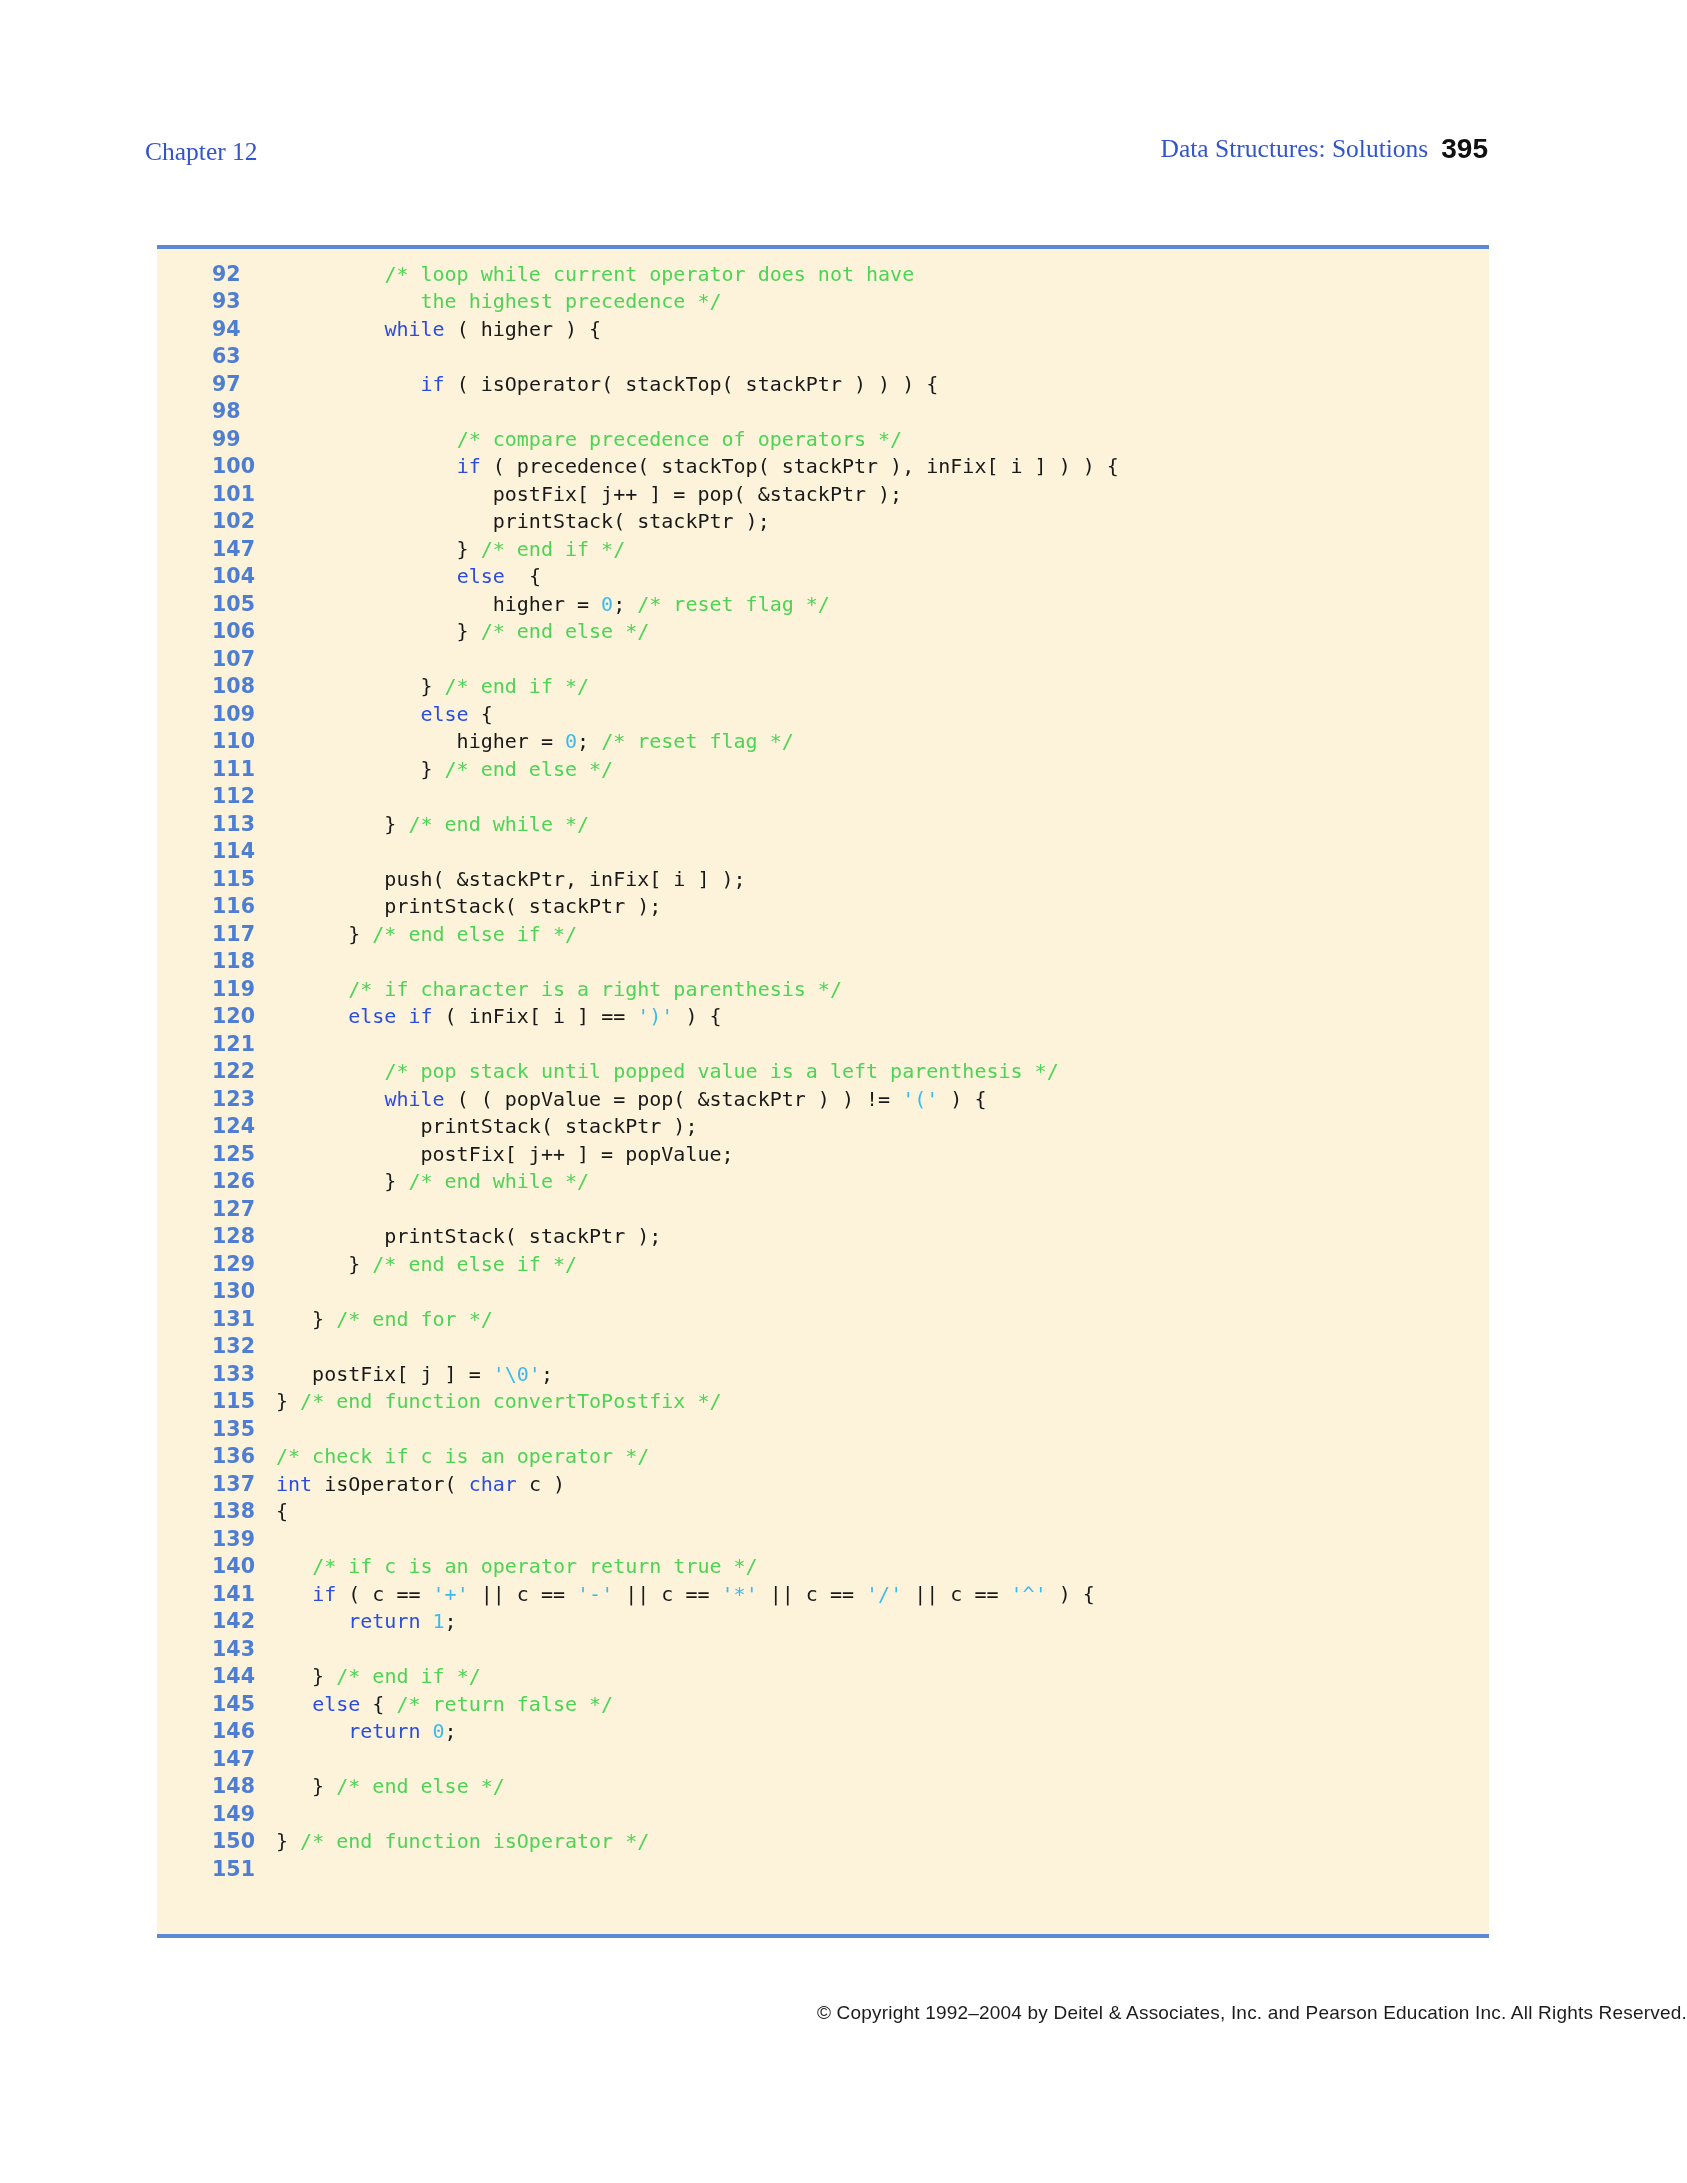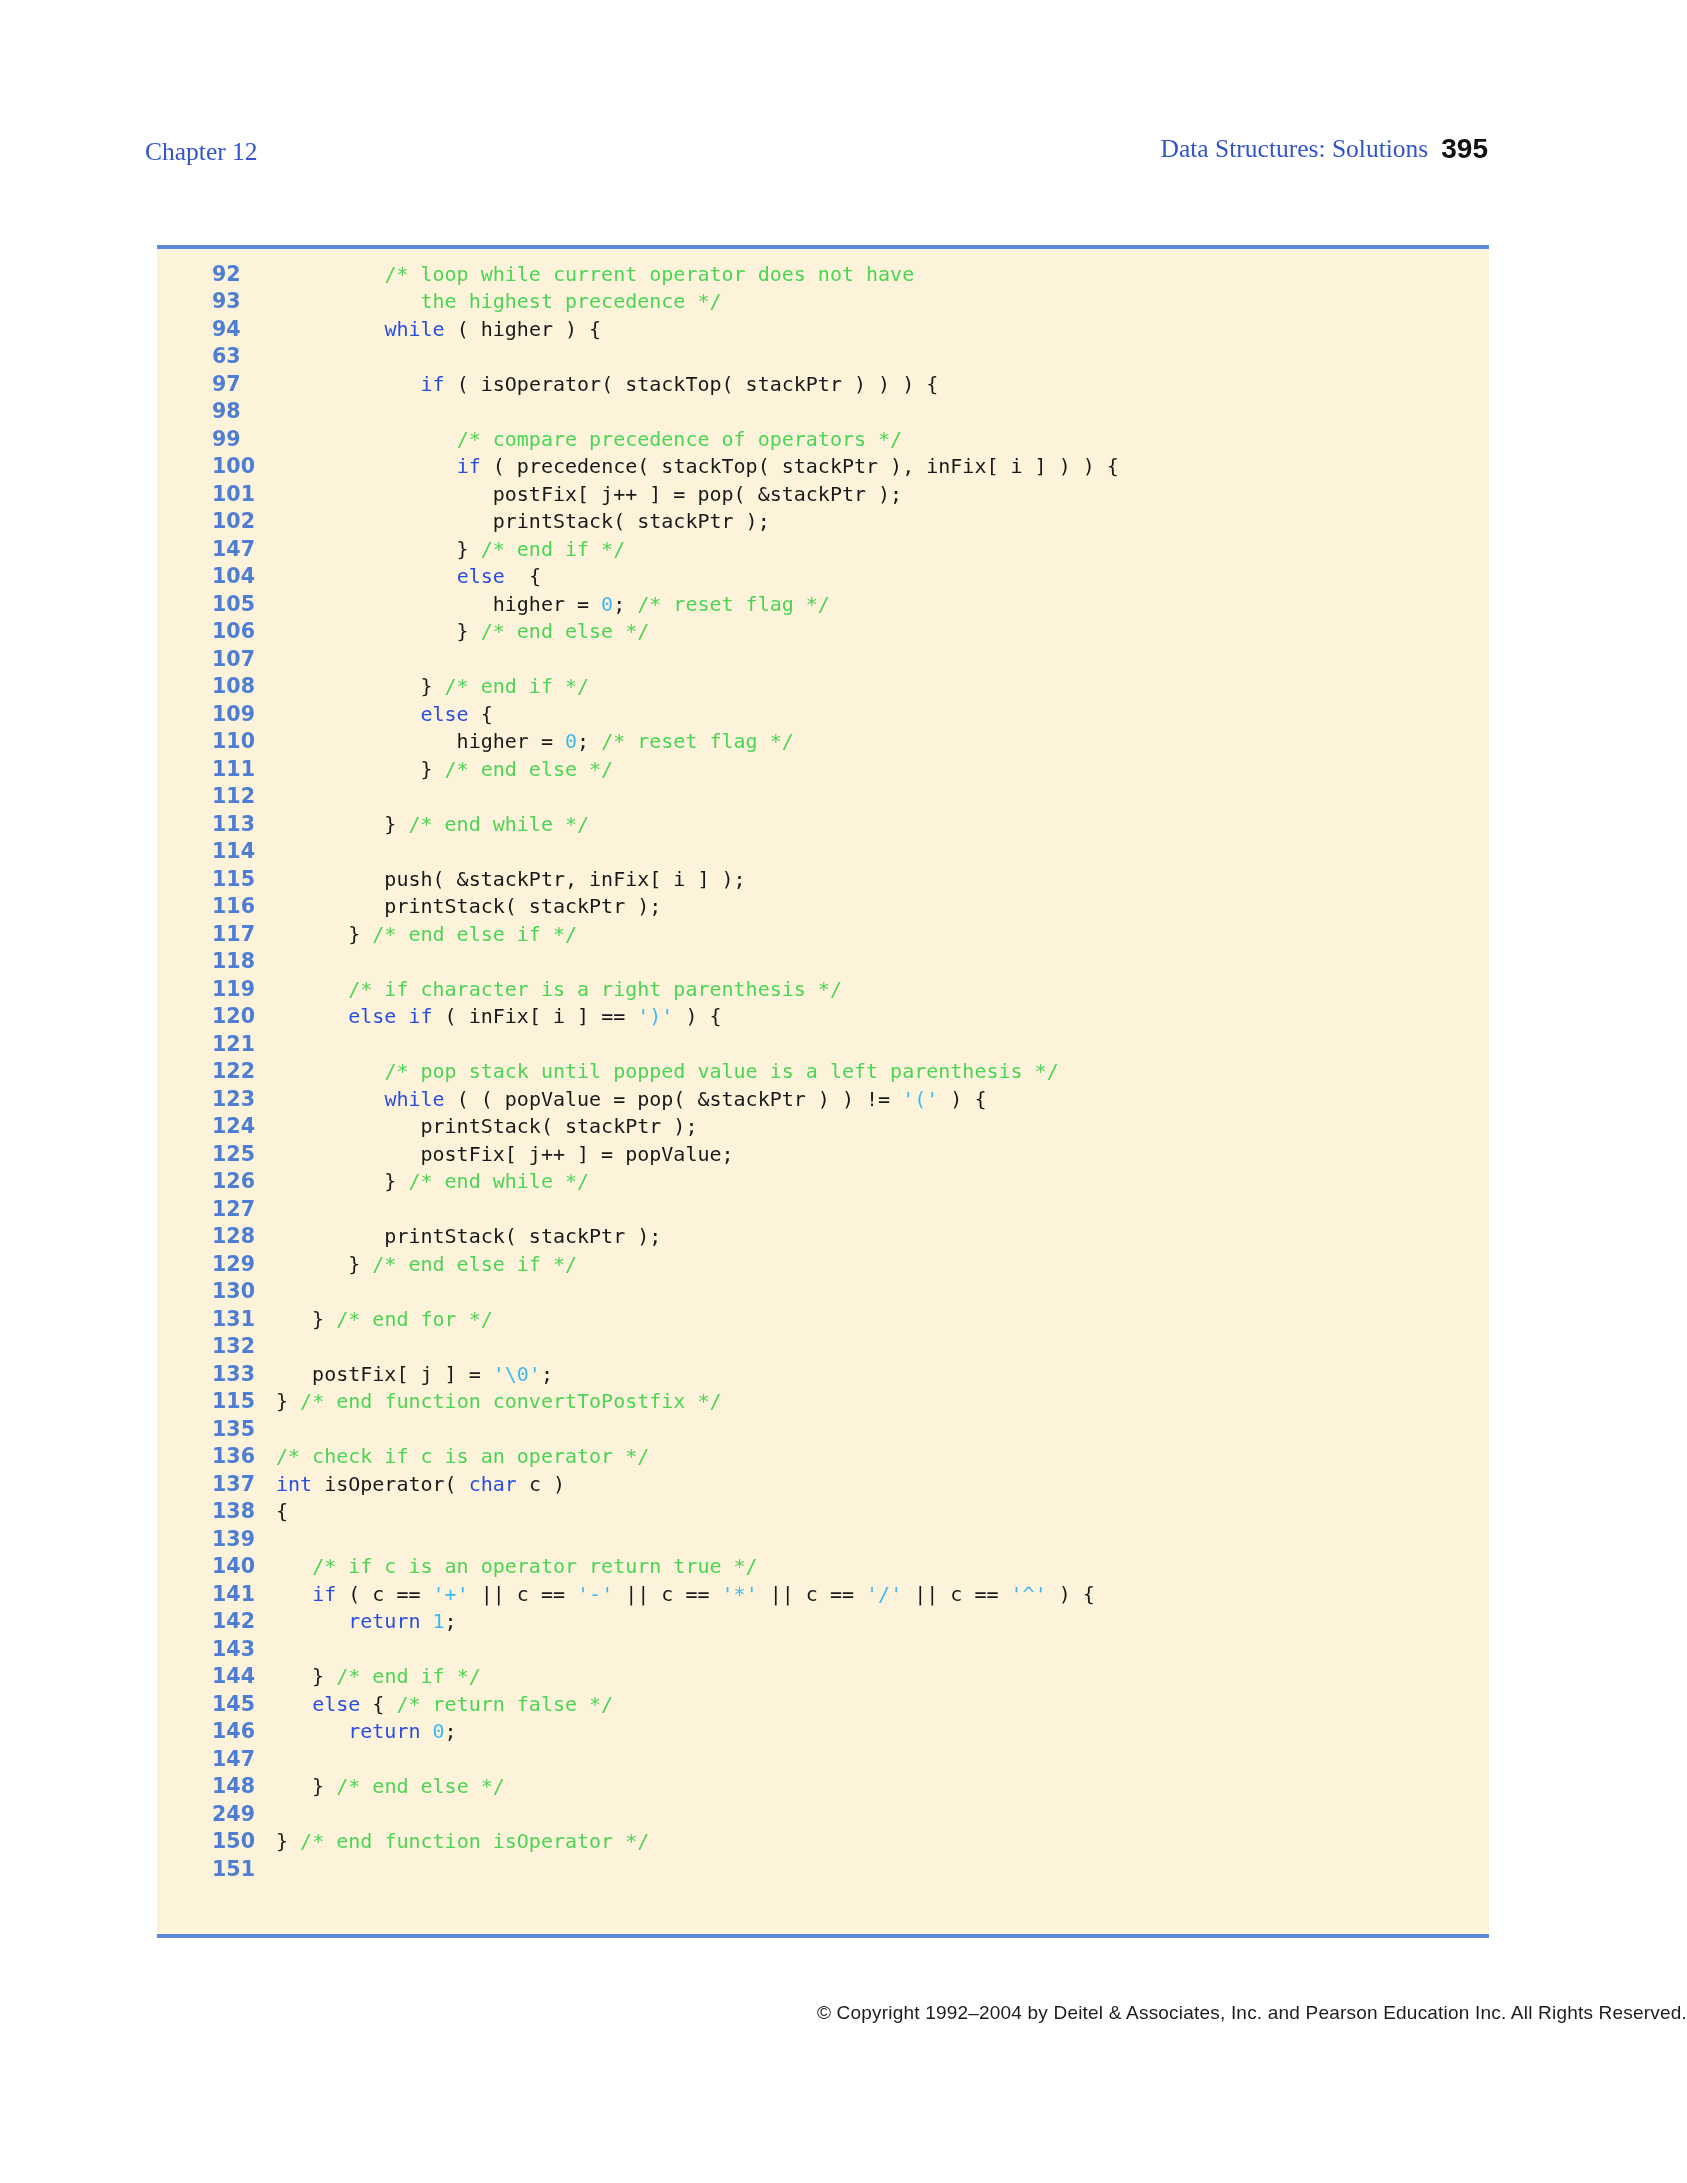--- a/index.html
+++ b/index.html
@@ -96,21 +96,21 @@
         <div class="code-line"><span class="ln">139</span><span class="ct"></span></div>
         <div class="code-line"><span class="ln">140</span><span class="ct"><span class="sp">   </span><span class="sc">/* if c is an operator return true */</span></span></div>
         <div class="code-line"><span class="ln">141</span><span class="ct"><span class="sp">   </span><span class="sk">if</span><span class="sp"> ( c == </span><span class="sl">'+'</span><span class="sp"> || c == </span><span class="sl">'-'</span><span class="sp"> || c == </span><span class="sl">'*'</span><span class="sp"> || c == </span><span class="sl">'/'</span><span class="sp"> || c == </span><span class="sl">'^'</span><span class="sp"> ) {</span></span></div>
         <div class="code-line"><span class="ln">142</span><span class="ct"><span class="sp">      </span><span class="sk">return</span><span class="sp"> </span><span class="sl">1</span><span class="sp">;</span></span></div>
         <div class="code-line"><span class="ln">143</span><span class="ct"></span></div>
         <div class="code-line"><span class="ln">144</span><span class="ct"><span class="sp">   } </span><span class="sc">/* end if */</span></span></div>
         <div class="code-line"><span class="ln">145</span><span class="ct"><span class="sp">   </span><span class="sk">else</span><span class="sp"> { </span><span class="sc">/* return false */</span></span></div>
         <div class="code-line"><span class="ln">146</span><span class="ct"><span class="sp">      </span><span class="sk">return</span><span class="sp"> </span><span class="sl">0</span><span class="sp">;</span></span></div>
         <div class="code-line"><span class="ln">147</span><span class="ct"></span></div>
         <div class="code-line"><span class="ln">148</span><span class="ct"><span class="sp">   } </span><span class="sc">/* end else */</span></span></div>
-        <div class="code-line"><span class="ln">249</span><span class="ct"></span></div>
+        <div class="code-line"><span class="ln">149</span><span class="ct"></span></div>
         <div class="code-line"><span class="ln">150</span><span class="ct"><span class="sp">} </span><span class="sc">/* end function isOperator */</span></span></div>
         <div class="code-line"><span class="ln">151</span><span class="ct"></span></div>
       </div>
   </div>
 
   <div class="footer">© Copyright 1992–2004 by Deitel &amp; Associates, Inc. and Pearson Education Inc. All Rights Reserved.</div>
 
 </div>
 
 

